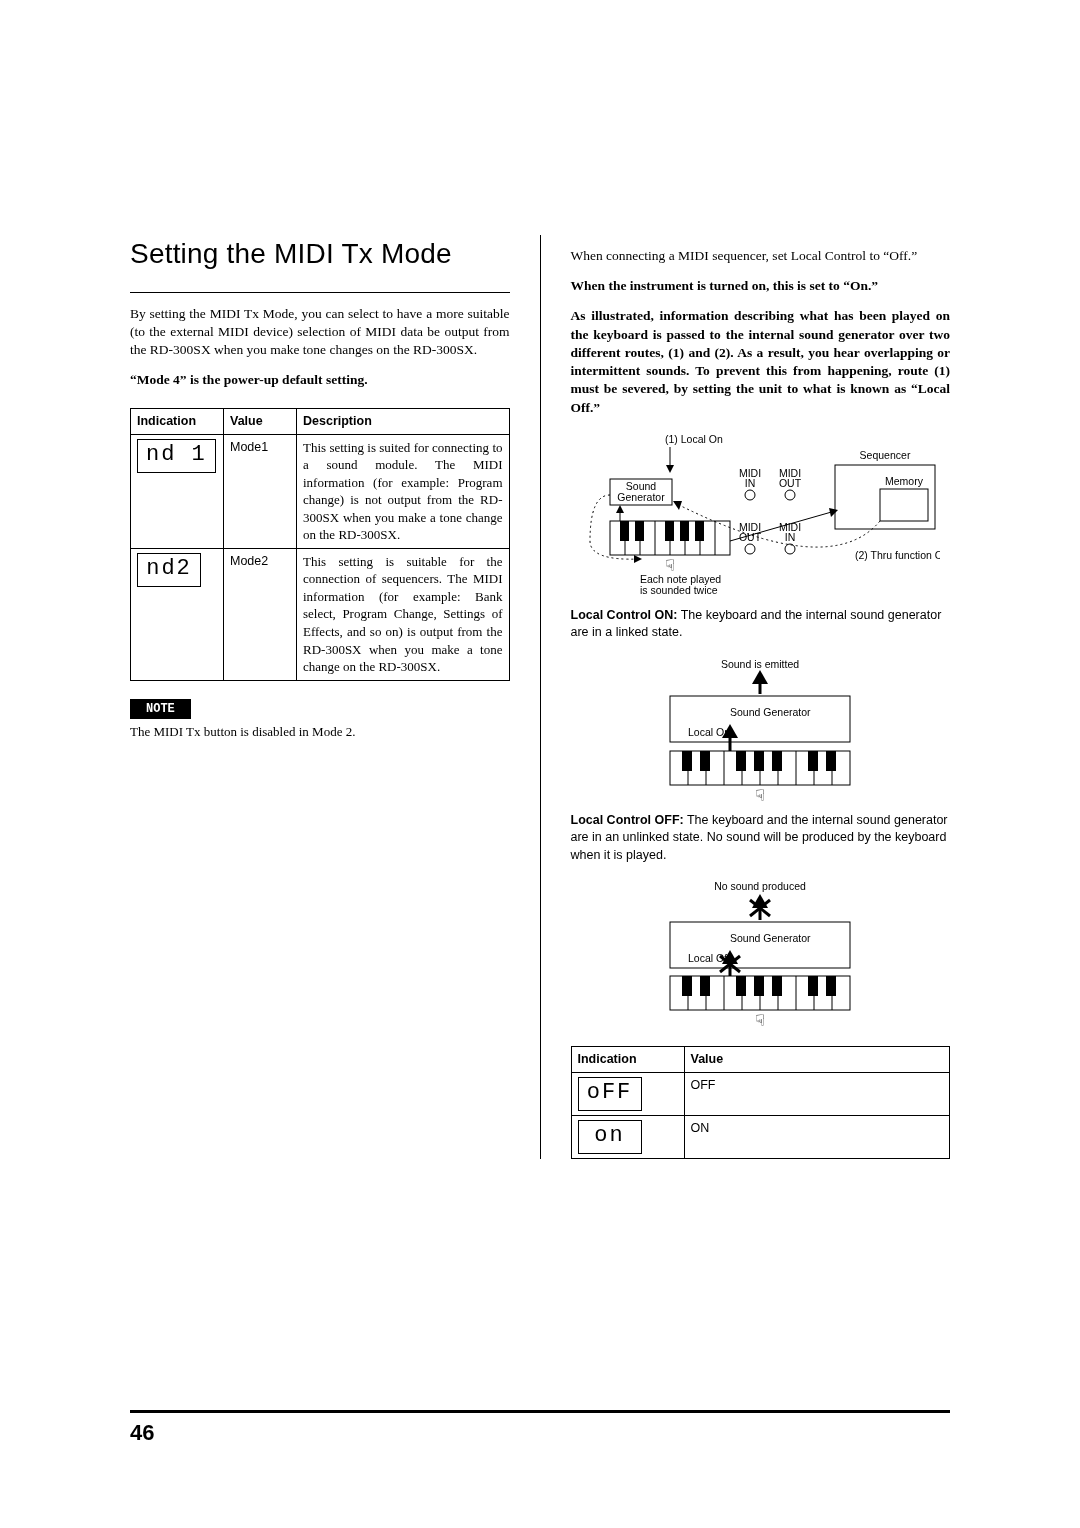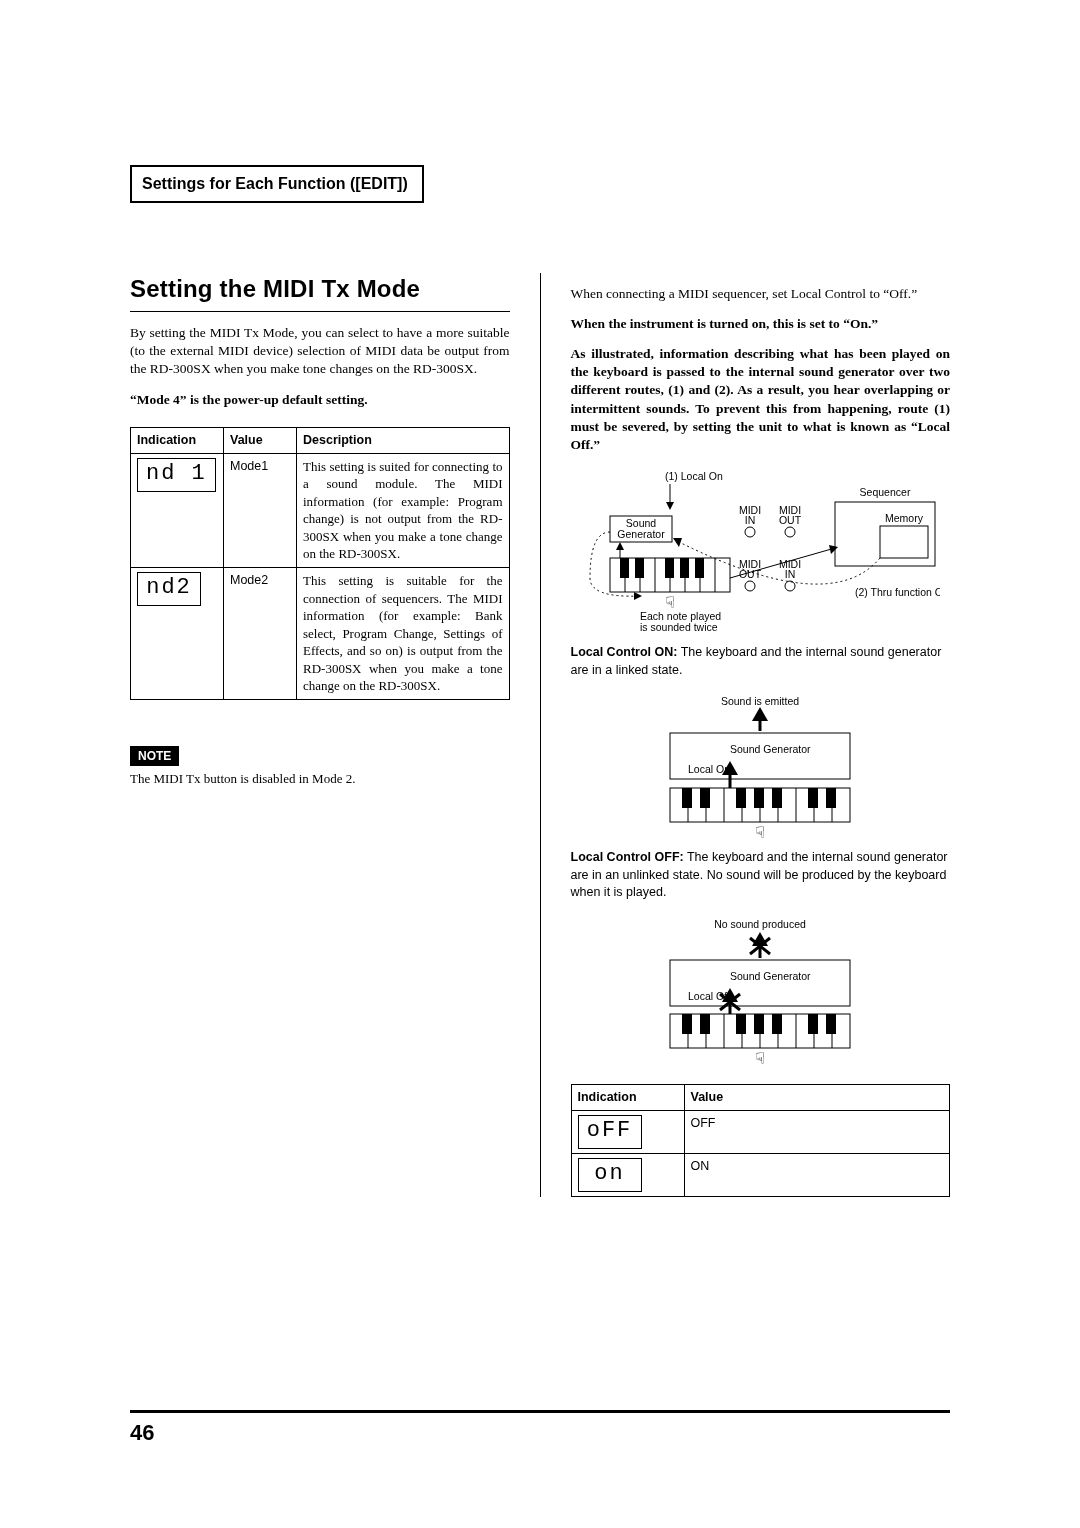--- a/index.html
+++ b/index.html
@@ -22,44 +22,44 @@
   }
   .hdr-box{
     border:2.5px solid #000; display:inline-block;
     padding:6px 14px 6px 10px; font-family:Helvetica,Arial,sans-serif;
     font-weight:700; font-size:16px;
   }
   .cols{display:flex; gap:var(--col-gap); margin-top:70px; align-items:flex-start;}
   .col{flex:1 1 0; min-width:0;}
   .vrule{width:1px; background:#000; align-self:stretch;}
   h2.sec{
-    font-family:Helvetica,Arial,sans-serif; font-weight:700;
-    font-size:24px; margin:0 0 8px 0; letter-spacing:.2px;
-    border-bottom:1.5px solid #000; padding-bottom:6px;
+    font-family:Helvetica,Arial,sans-serif; font-weight:400;
+    font-size:28px; margin:0 0 8px 0; letter-spacing:.2px;
+    border-bottom:1.5px solid #000; padding-bottom:19px;
   }
   p.body{font-size:13.5px; margin:12px 0 0 0; text-align:justify;}
   p.body+p.body{font-weight:bold;}
   table.spec{
     width:100%; border-collapse:collapse; margin-top:18px;
     font-family:Helvetica,Arial,sans-serif; font-size:12.5px;
   }
   table.spec th, table.spec td{
     border:1px solid #000; padding:4px 6px; vertical-align:top; text-align:left;
   }
   table.spec th{font-weight:700;}
   table.spec td.desc{font-family:Liberation Serif, serif; font-size:13px; text-align:justify;}
   .seg{
     display:inline-block; border:1px solid #000; padding:4px 8px 6px 8px;
     font-family:"Courier New",monospace; font-size:22px; letter-spacing:2px;
     line-height:1; min-width:46px; text-align:center;
   }
   .note-row{display:flex; align-items:center; gap:8px; margin-top:18px;}
   .note-badge{
-    background:#000; color:#fff; font-family:Liberation Sans, sans-serif;
-    font-weight:700; font-size:12px; padding:2px 8px;margin-top:28px;
+    background:#000; color:#fff; font-family:Liberation Mono, monospace;
+    font-weight:700; font-size:12px; padding:2px 16px;
   }
   .note-text{font-size:13px;}
   .caption{font-family:Helvetica,Arial,sans-serif; font-size:12.5px; line-height:1.4;}
   .caption b{font-weight:700;}
   .fig{margin:14px 0 6px 0;}
   .diagram{border:0; display:block; margin:0 auto;}
   
   .footer-rule{
     position:absolute; left:var(--margin-x); right:var(--margin-x);
     bottom:115px; height:3px; background:#000;
@@ -69,21 +69,20 @@
     font-family:Helvetica,Arial,sans-serif; font-weight:800; font-size:22px;
   }
   .small-label{font-family:Helvetica,Arial,sans-serif; font-size:10.5px;}
 </style>
 </head>
 <body>
 
 <div class="sheet">
   <div class="content">
 
-    <div class="hdr-box">Settings for Each Function ([EDIT])</div>
 
     <div class="cols">
 
       <div class="col">
         <h2 class="sec">Setting the MIDI Tx Mode</h2>
 
         <p class="body">By setting the MIDI Tx Mode, you can select to have a more suitable (to the external MIDI device) selection of MIDI data be output from the RD-300SX when you make tone changes on the RD-300SX.</p>
         <p class="body">“Mode 4” is the power-up default setting.</p>
 
         <table class="spec">

